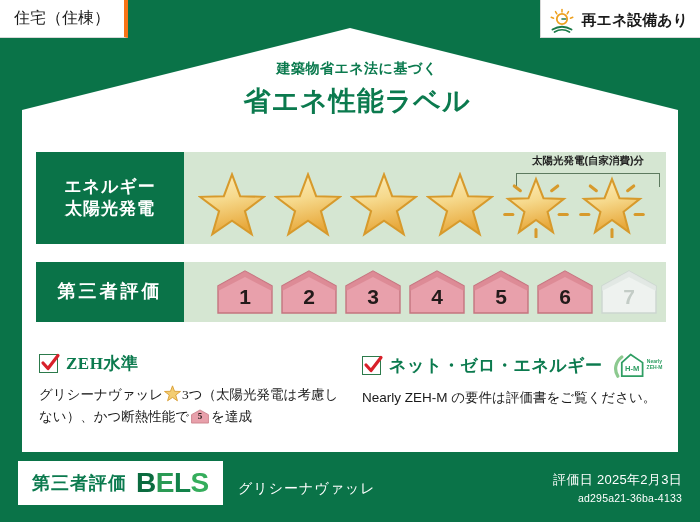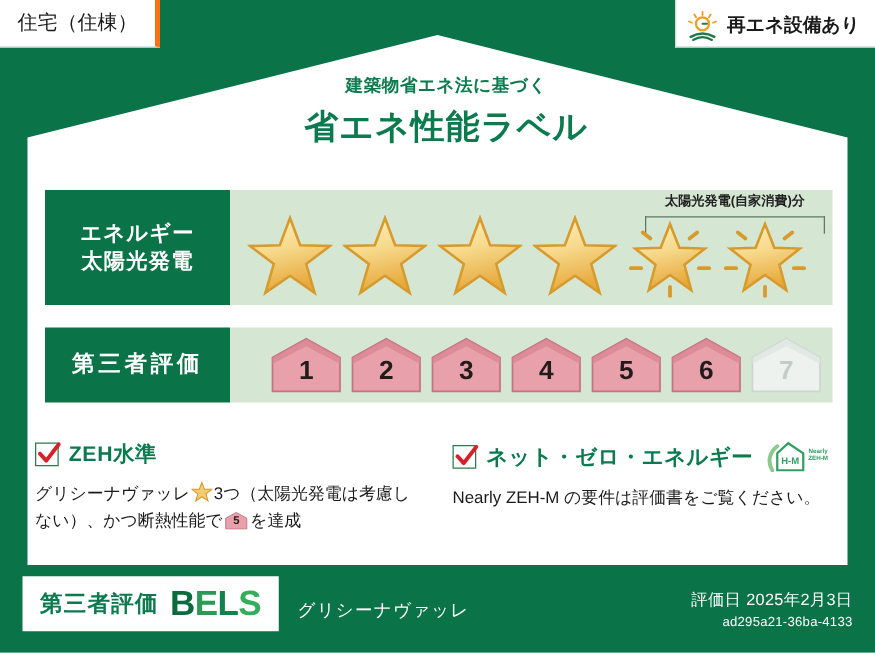--- a/index.html
+++ b/index.html
@@ -138,21 +138,21 @@
     padding-bottom: 9px;
   }
   .house-badge.off .house-num { color: #c3ccc6; }
 
   
   .statement {
     position: absolute;
     top: 352px;
     width: 300px;
   }
-  .statement.left  { left: 28px; }
+  .statement.left  { left: 39px; font-family: Liberation Serif, serif; }
   .statement.right { left: 362px; width: 310px; }
 
   .stmt-head {
     display: flex; align-items: center; gap: 8px;
     margin-bottom: 9px;
   }
   .checkbox {
     width: 19px; height: 19px; flex: 0 0 19px;
     border: 1.6px solid #2c7a4b;
     background: #ffffff;

